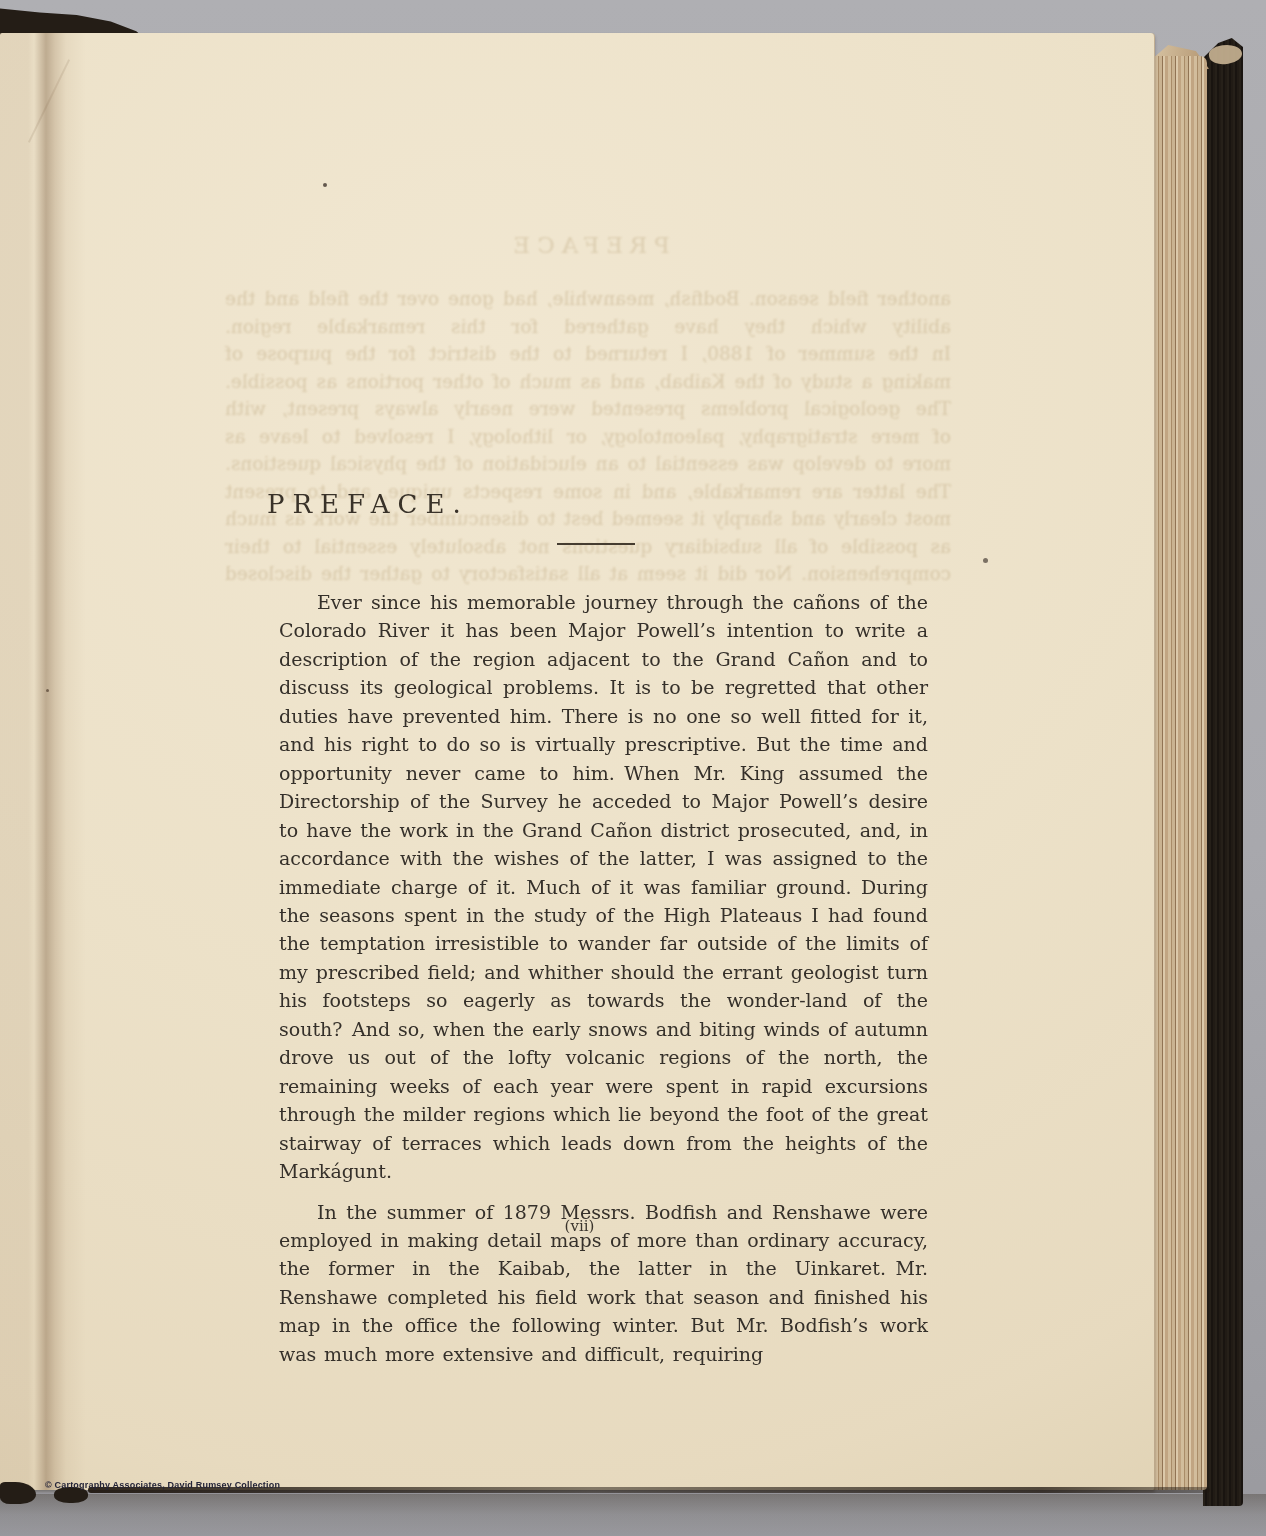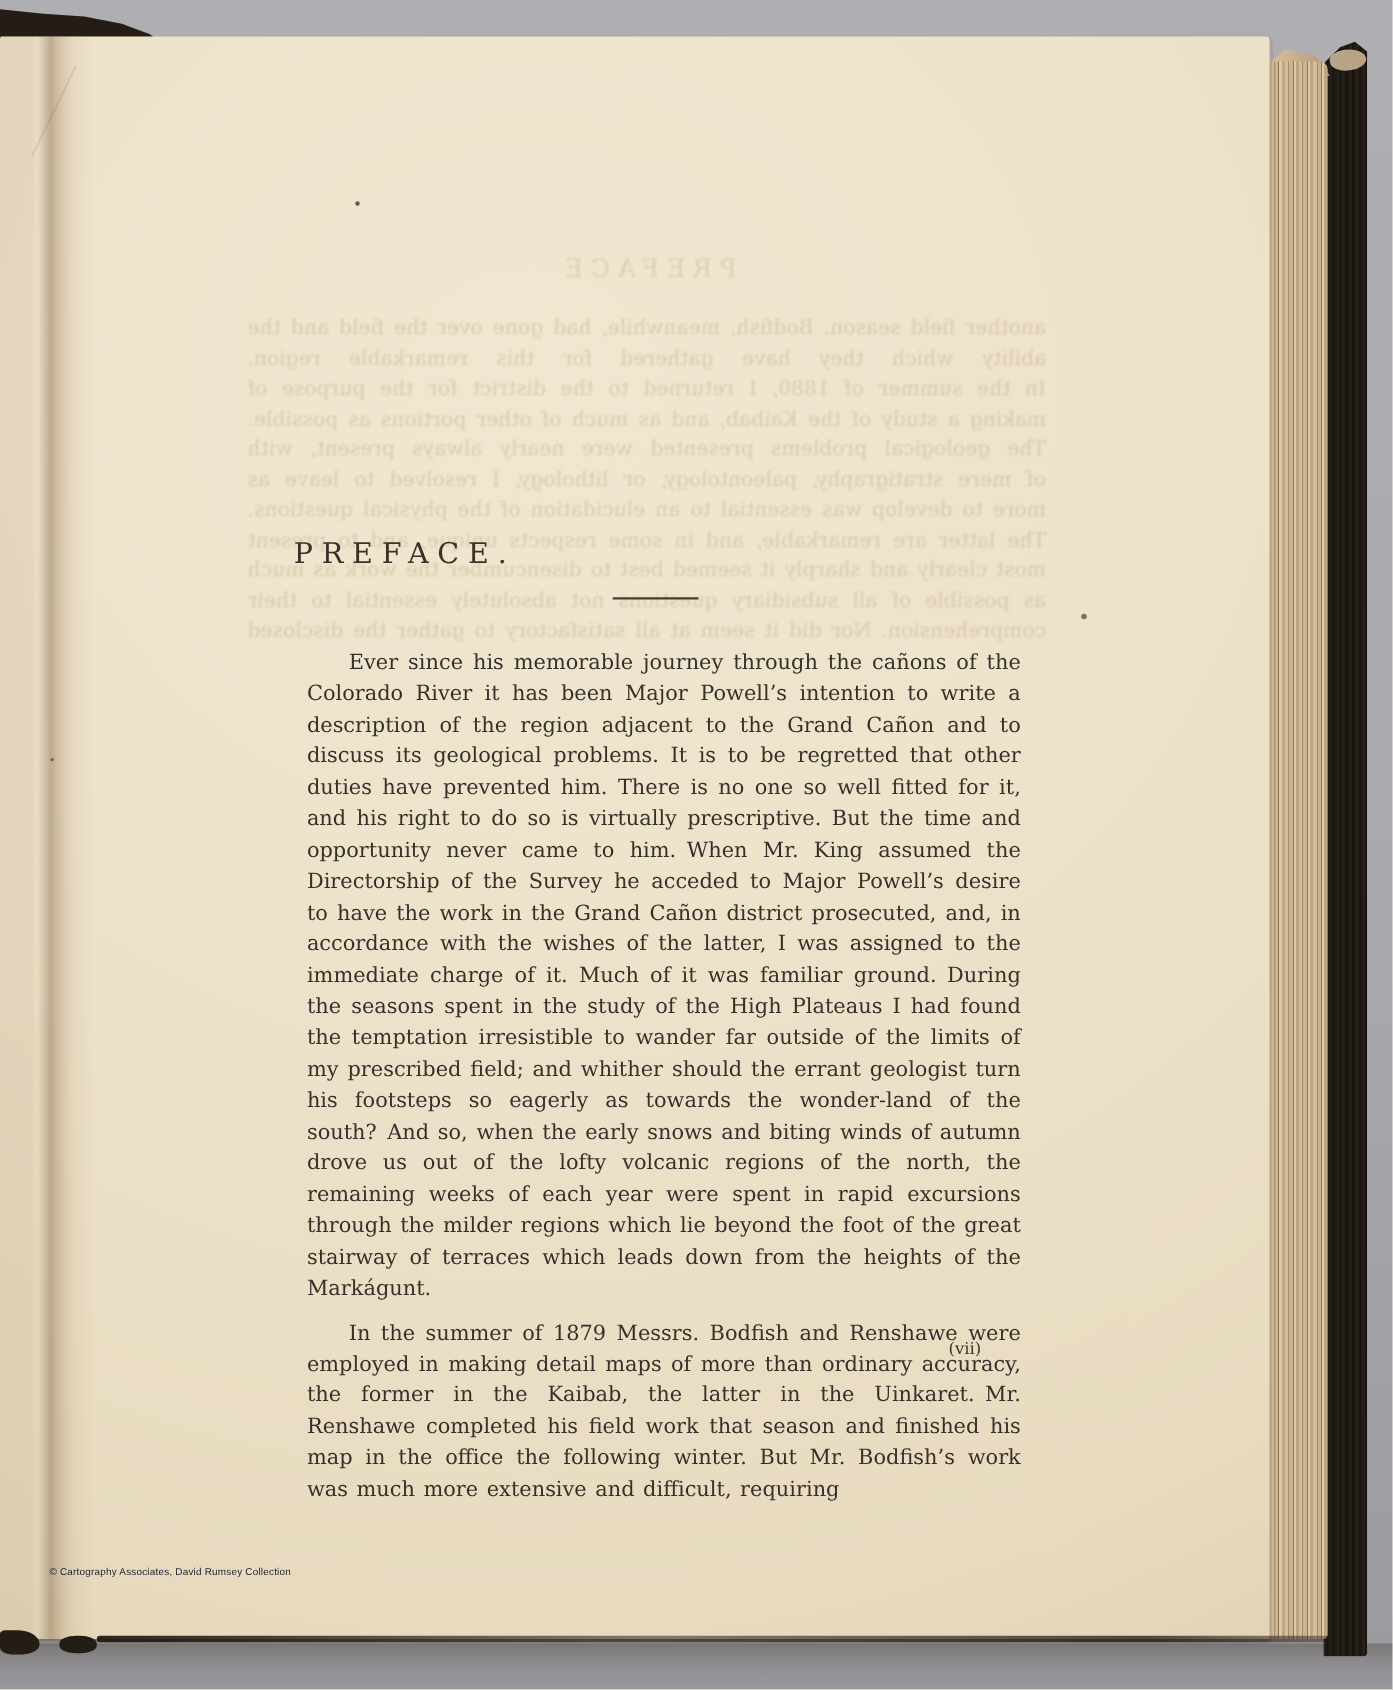--- a/index.html
+++ b/index.html
@@ -49,30 +49,30 @@
   .ghost-heading{text-align:center;letter-spacing:7px;font-size:23px;height:28px;color:#cdbb98;margin-bottom:25px;}
   .ghost-line{text-align:justify;text-align-last:justify;height:27.5px;overflow:hidden;}
 
   
   .heading{left:267px;top:456px;width:673px;text-align:left;
     font-size:26px;letter-spacing:8px;color:#393229;}
   .rule{left:557px;top:510px;width:78px;height:2px;background:#453c30;}
   .bodytext{left:267px;top:543px;width:673px;font-size:19px;line-height:28.45px;
     color:#35302a;text-align:justify;word-spacing:.09em;}
   .bodytext p{margin:12px;text-indent:38px;}
-  .pagenum{top:1184px;left:267px;width:673px;text-align:right;padding-right:48px;
+  .pagenum{top:1184px;left:267px;width:673px;text-align:center;padding-right:48px;
     box-sizing:border-box;font-size:15px;color:#3a342c;}
 
   .speck{border-radius:50%;background:#4a4037;}
   .speck-1{left:323px;top:150px;width:4px;height:4px;opacity:.85;}
   .speck-2{left:983px;top:525px;width:5px;height:5px;opacity:.7;}
   .speck-3{left:46px;top:656px;width:3px;height:3px;opacity:.8;}
 
-  .copyright{left:45px;top:1424px;font-family:"Liberation Sans",sans-serif;
-    font-size:9px;font-weight:normal;color:#242438;letter-spacing:.2px;}
+  .copyright{left:45px;top:1480px;font-family:"Liberation Sans",sans-serif;
+    font-size:9px;font-weight:bold;color:#242438;letter-spacing:.2px;}
 </style>
 </head>
 <body>
 
 <div class="scene">
   <div class="abs book-shadow"></div>
 
   <div class="abs cover-topleft"></div>
   <div class="abs cover-right"></div>
   <div class="abs cover-tear"></div>

